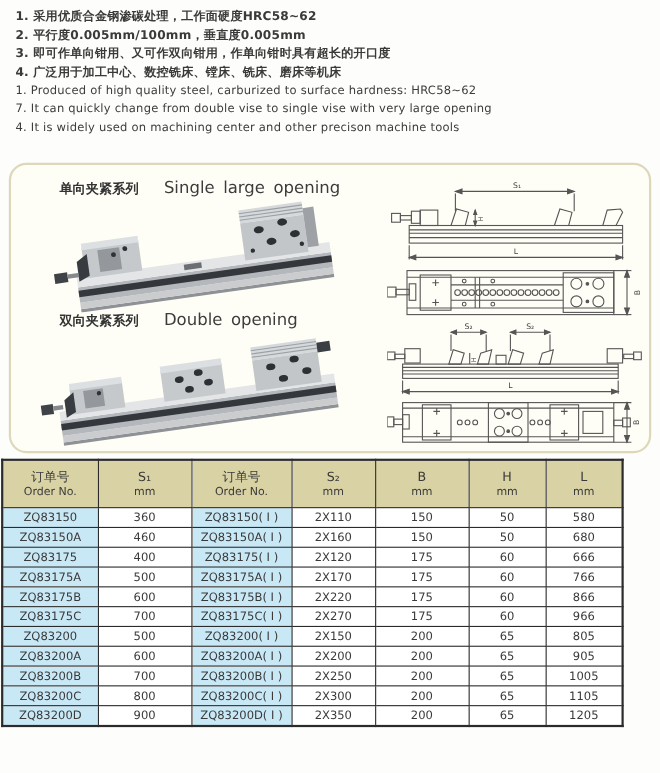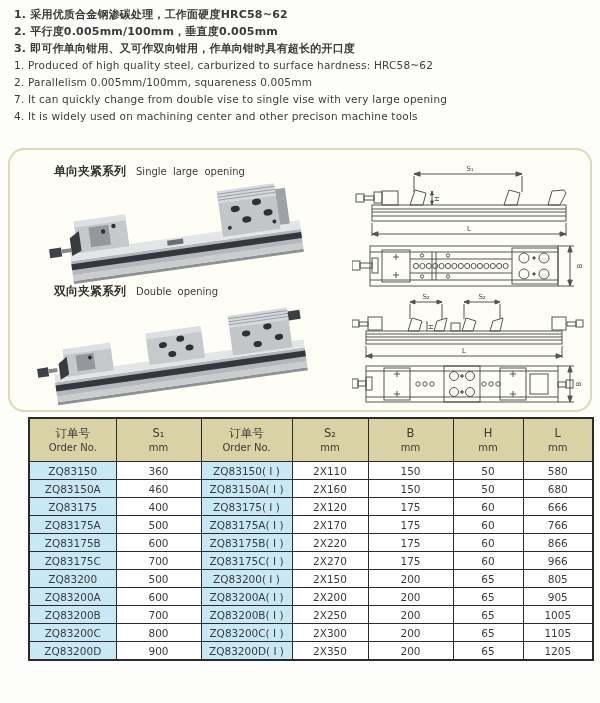--- a/index.html
+++ b/index.html
@@ -26,36 +26,36 @@
   .feature-line.en{font-size:10.5px;color:#3c3c3c;}
   
   .panel{
     position:absolute;left:8px;top:148px;width:580px;height:260px;
     border:2px solid var(--panel-border,#ddd8ba);
     border-radius:16px;
     background:var(--panel-bg,#fffef6);
   }
   .sec-heading{position:absolute;left:16px;white-space:nowrap;}
   .sec-heading .zh{font-size:12px;font-weight:bold;color:#333;margin-left:28px;}
-  .sec-heading .en{font-size:10px;color:#3c3c3c;margin-left:10px;word-spacing:3px;}
+  .sec-heading .en{font-size:15px;color:#3c3c3c;margin-left:23px;word-spacing:3px;}
   .heading-1{top:10px;}
   .heading-2{top:130px;}
   .photo{position:absolute;}
   .photo-1{left:36px;top:30px;}
   .photo-2{left:26px;top:146px;}
   .drawing{position:absolute;}
   .drawing-1{left:342px;top:8px;}
   .drawing-2{left:342px;top:140px;}
   svg text{
     font-family:"DejaVu Sans","Liberation Sans",sans-serif;
     fill:#444;
   }
   
   table.spec{
-    position:absolute;left:28px;top:417px;width:564px;
+    position:absolute;left:1px;top:417px;width:564px;
     border-collapse:collapse;table-layout:fixed;
     border:2px solid var(--table-border,#2b2b2b);
     font-size:10.5px;color:#3a3a3a;
   }
   table.spec th,table.spec td{
     border:1px solid var(--table-border,#2b2b2b);
     text-align:center;vertical-align:middle;
     padding:0;overflow:hidden;white-space:nowrap;
   }
   table.spec thead th{
@@ -70,22 +70,22 @@
 </style>
 </head>
 <body>
 
 <div class="page">
 
   <div class="features">
     <div class="feature-line zh">1. 采用优质合金钢渗碳处理，工作面硬度HRC58~62</div>
     <div class="feature-line zh">2. 平行度0.005mm/100mm，垂直度0.005mm</div>
     <div class="feature-line zh">3. 即可作单向钳用、又可作双向钳用，作单向钳时具有超长的开口度</div>
+    <div class="feature-line zh">4. 广泛用于加工中心、数控铣床、镗床、铣床、磨床等机床</div>
     <div class="feature-line en">1. Produced of high quality steel, carburized to surface hardness: HRC58~62</div>
-    <div class="feature-line en">2. Parallelism 0.005mm/100mm, squareness 0.005mm</div>
     <div class="feature-line en">7. It can quickly change from double vise to single vise with very large opening</div>
     <div class="feature-line en">4. It is widely used on machining center and other precison machine tools</div>
   </div>
 
   <div class="panel">
 
     <div class="sec-heading heading-1">
       <span class="zh">单向夹紧系列</span><span class="en">Single large opening</span>
     </div>
 

